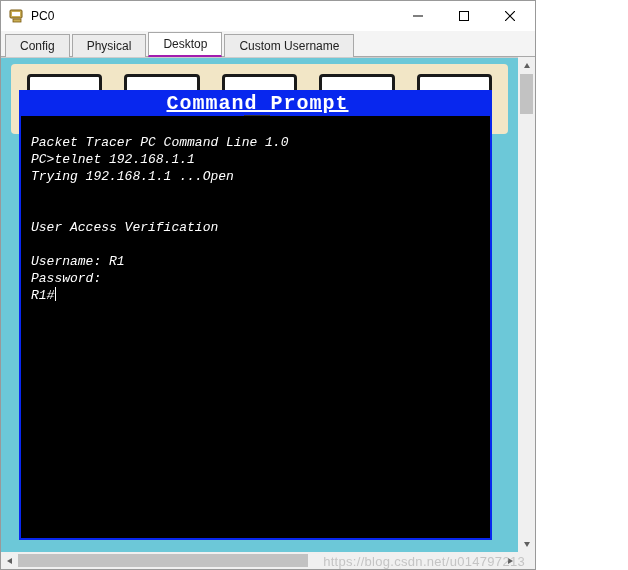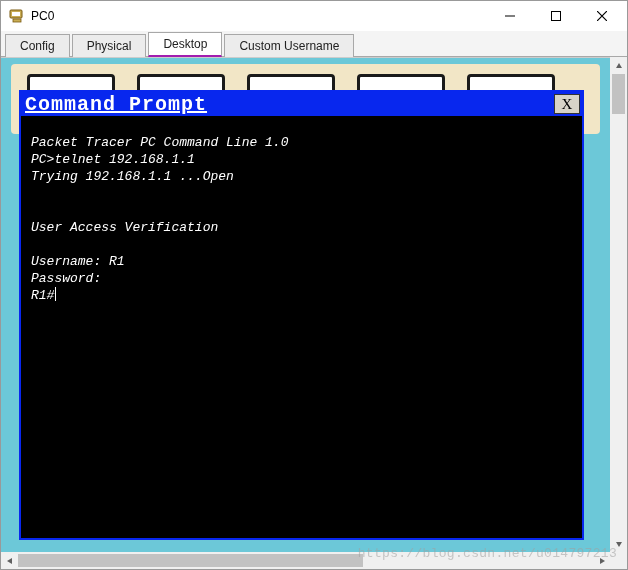--- a/index.html
+++ b/index.html
@@ -1,19 +1,19 @@
 <!DOCTYPE html>
 <html><head>
 <meta charset="utf-8">
 <style>
   * { box-sizing: border-box; margin: 0; padding: 0; }
   html, body { width: 628px; height: 570px; font-family: "Segoe UI", Tahoma, sans-serif; font-size: 12px; background: #fff; overflow: hidden; }
 
   
-  .outer-window { width: 628px; height: 570px; border: 1px solid #999; display: flex; flex-direction: column; background: #fff; }
+  .outer-window { width: 536px; height: 570px; border: 1px solid #999; display: flex; flex-direction: column; background: #fff; }
 
   .titlebar { height: 30px; display: flex; align-items: center; padding: 0 2px 0 8px; background: #fff; }
   .titlebar .icon { width: 16px; height: 16px; margin-right: 6px; display:flex; align-items:center; justify-content:center;}
   .titlebar .icon svg { width:16px; height:16px; }
   .titlebar .title { flex: 1; font-size: 12px; color: #000; }
   .win-controls { display: flex; height: 100%; }
   .win-btn { width: 46px; height: 100%; display:flex; align-items:center; justify-content:center; color:#000; }
   .win-btn svg { width: 10px; height: 10px; }
 
   
@@ -33,27 +33,27 @@
   .scroll-thumb-v { position:absolute; left:2px; right:2px; top:0; height:40px; background:#c2c2c2; border-radius:0;}
   .scroll-thumb-h { position:absolute; top:2px; bottom:2px; left:0; width:60%; background:#c2c2c2;}
 
   
   .desk-strip { position:absolute; left:10px; right:10px; top:6px; height:70px; background:#f2e6c6; border-radius:4px; display:flex; gap:22px; padding:10px 16px; }
   .desk-icon { width:88px; height:50px; border:3px solid #1a1a1a; border-radius:4px; background:#fff; position:relative;}
   .desk-icon::after{content:""; position:absolute; left:20%; right:20%; bottom:-8px; height:6px; background:#1a1a1a; border-radius:0 0 2px 2px;}
 
   
   .cmd-window { position:absolute; left:18px; top:32px; right:26px; bottom:12px; border:2px solid #0827ee; background:#000; display:flex; flex-direction:column;}
-  .cmd-title { height:24px; background:#0827ee; display:flex; align-items:center; padding-left:4px; }
+  .cmd-title { height:24px; background:#0827ee; display:flex; align-items:center; padding-left:4px;flex-direction:column; }
   .cmd-title .ttext { flex:1; color:#fff; font-family: "Courier New", monospace; font-size:20px; font-weight:bold; letter-spacing:1px; text-decoration: underline;}
   .cmd-close { width:26px; height:20px; margin-right:2px; background:#d8d4c8; border:1px solid #333; display:flex; align-items:center; justify-content:center; font-family:"Times New Roman",serif; font-size:15px; color:#000;}
   .cmd-body { flex:1; background:#000; color:#fff; font-family:"Courier New", monospace; font-size:13px; line-height:17px; padding:18px 10px 10px 10px; white-space:pre; overflow:hidden; position:relative;font-style:italic;}
   .cursor { display:inline-block; width:1px; height:14px; background:#fff; vertical-align:-2px; margin-left:1px;}
 
-  .watermark { position:absolute; right:10px; bottom:8px; font-size:13px; color:rgba(160,160,160,0.55); font-family:Liberation Mono, monospace; letter-spacing:0.3px; pointer-events:none;margin-top:23px;}
+  .watermark { position:absolute; right:10px; bottom:0; font-size:13px; color:rgba(160,160,160,0.55); font-family:Liberation Sans, sans-serif; letter-spacing:0.3px; pointer-events:none;margin-top:23px;}
 </style>
 </head>
 <body>
 
 <div class="outer-window">
 
   <div class="titlebar">
     <span class="icon">
       <svg viewBox="0 0 16 16">
           <rect x="1" y="2" width="12" height="8" rx="1" fill="#c9ad55" stroke="#7a5a10" stroke-width="1"></rect>

